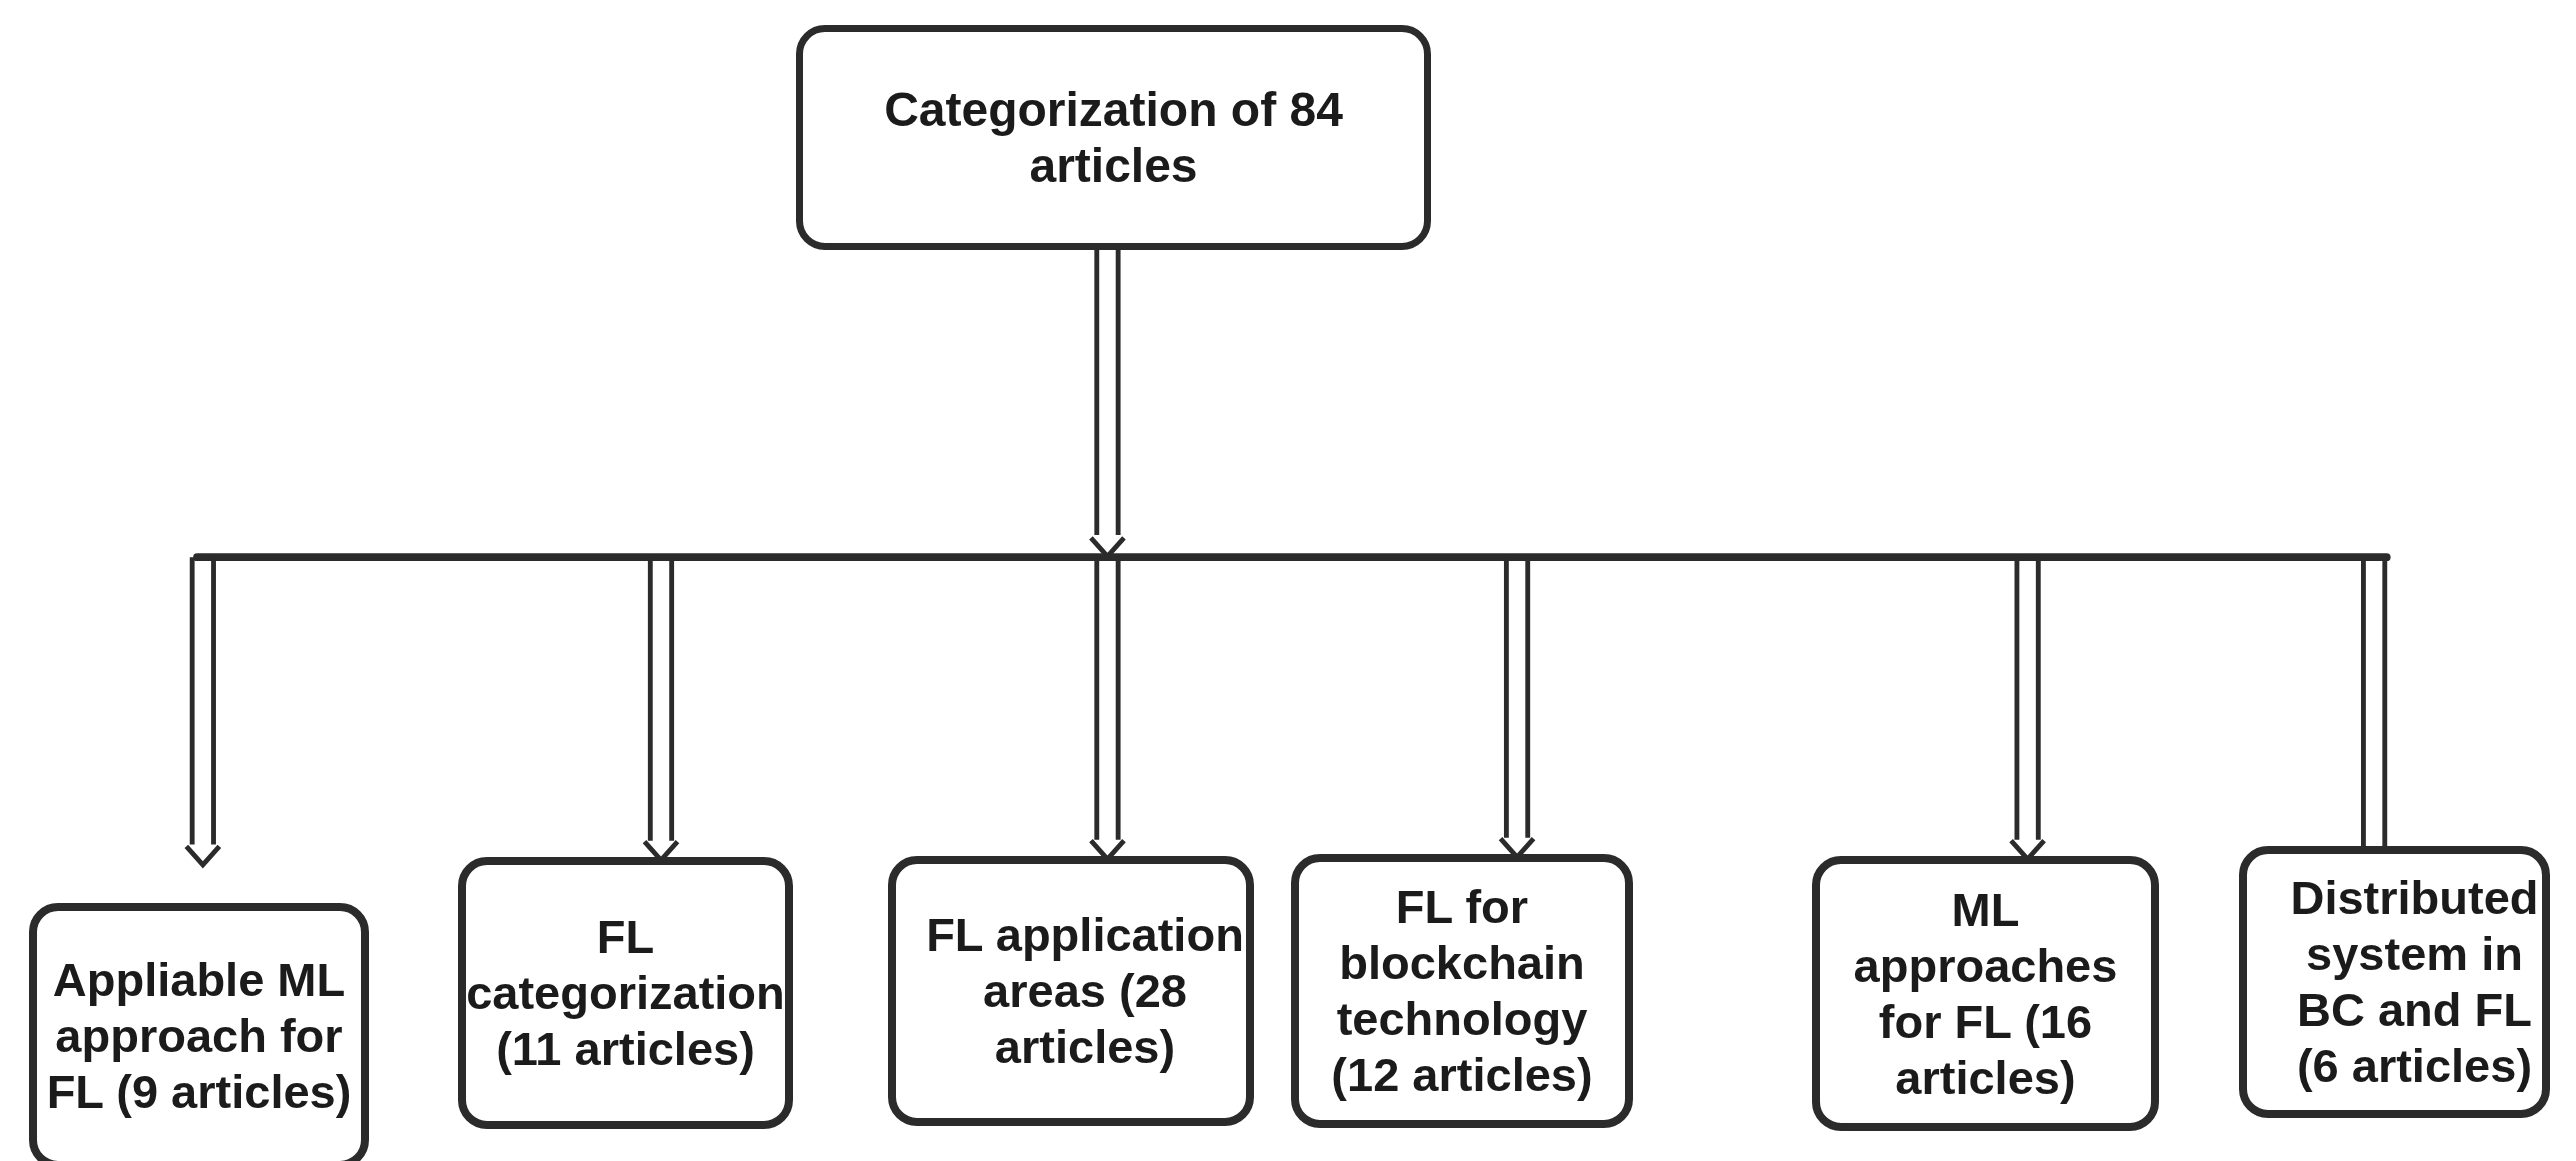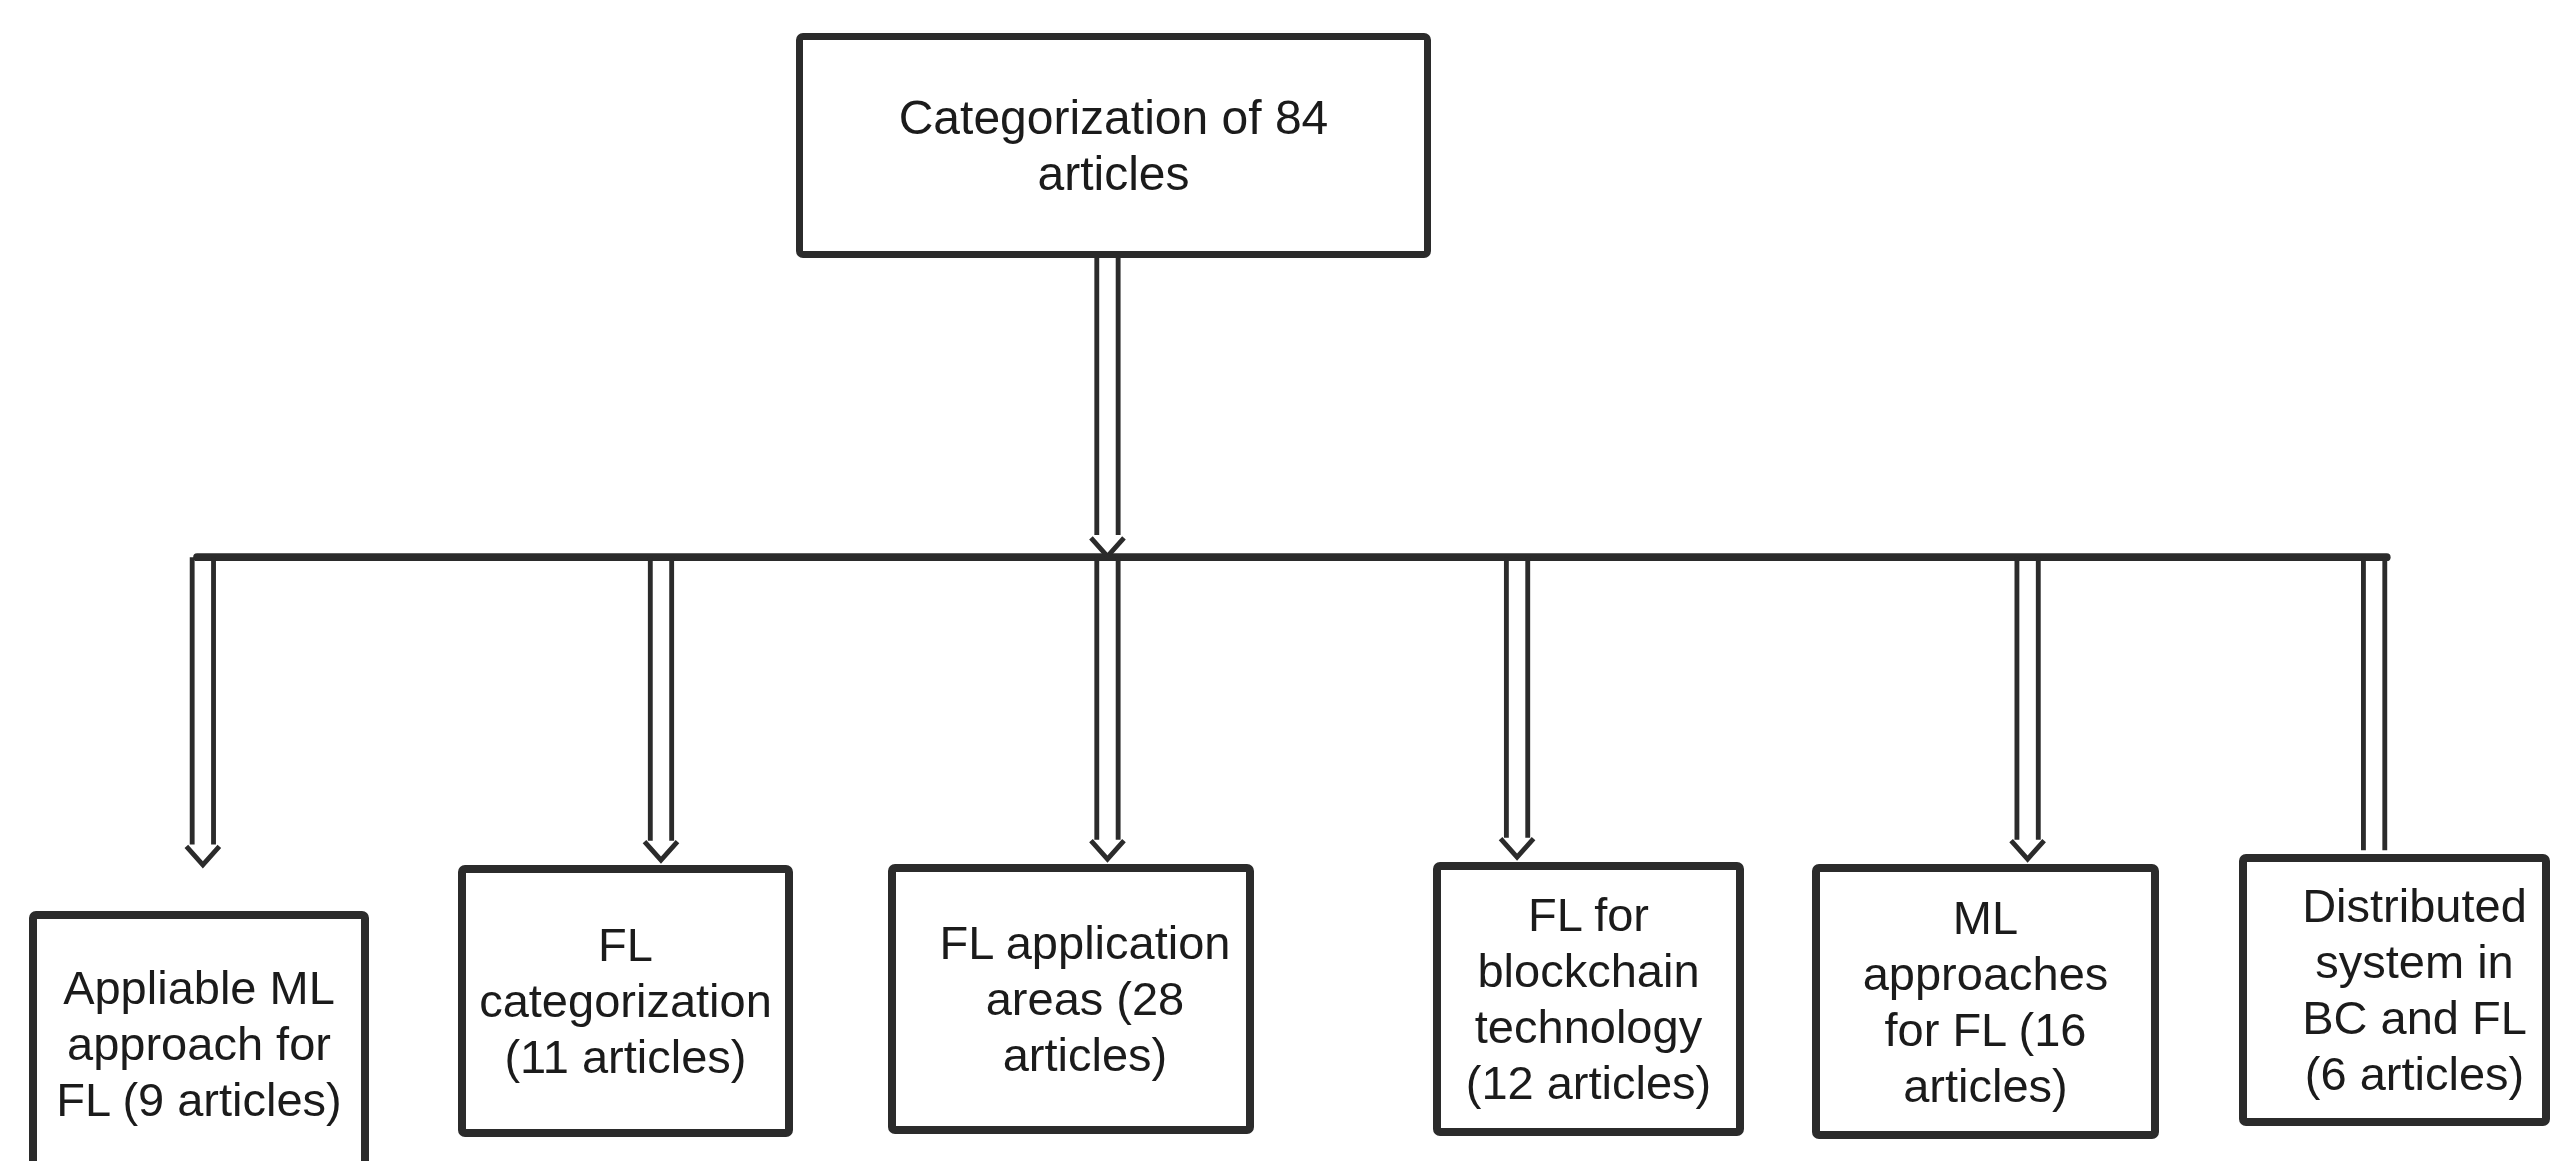--- a/index.html
+++ b/index.html
@@ -38,42 +38,41 @@
     stroke:var(--line);
     stroke-width:5;
     fill:var(--fill);
     stroke-linejoin:miter;
   }
   .node{
     position:absolute;
     box-sizing:border-box;
     background:var(--fill);
     border:8.7px solid var(--line);
-    border-radius:7px;
+    border-radius:29px;
     color:var(--text);
-    font-weight:normal;
+    font-weight:bold;
     display:flex;
     align-items:center;
     justify-content:center;
     text-align:center;
     white-space:pre-line;
-    margin-top:8px;
   }
   .root{
     left:796px; top:25px; width:635px; height:225px;
     border-width:7.8px;
     font-size:48px; line-height:56px;
   }
   .child{
     font-size:47px; line-height:56px;
   }
   .c0{ left:29px;   top:903px; width:340px; height:266px; }
   .c1{ left:458px;  top:857px; width:335px; height:272px; }
   .c2{ left:888px;  top:856px; width:366px; height:270px;padding-left:28px; }
-  .c3{ left:1433px; top:854px; width:311px; height:274px;text-align:center; }
+  .c3{ left:1291px; top:854px; width:342px; height:274px;text-align:center; }
   .c4{ left:1812px; top:856px; width:347px; height:275px; }
   .c5{ left:2239px; top:846px; width:311px; height:272px;padding-left:40px; }
 </style>
 </head>
 <body>
 
 <div class="canvas">
 
   <svg class="connectors" viewBox="0 0 2654 1197" xmlns="http://www.w3.org/2000/svg">
 

